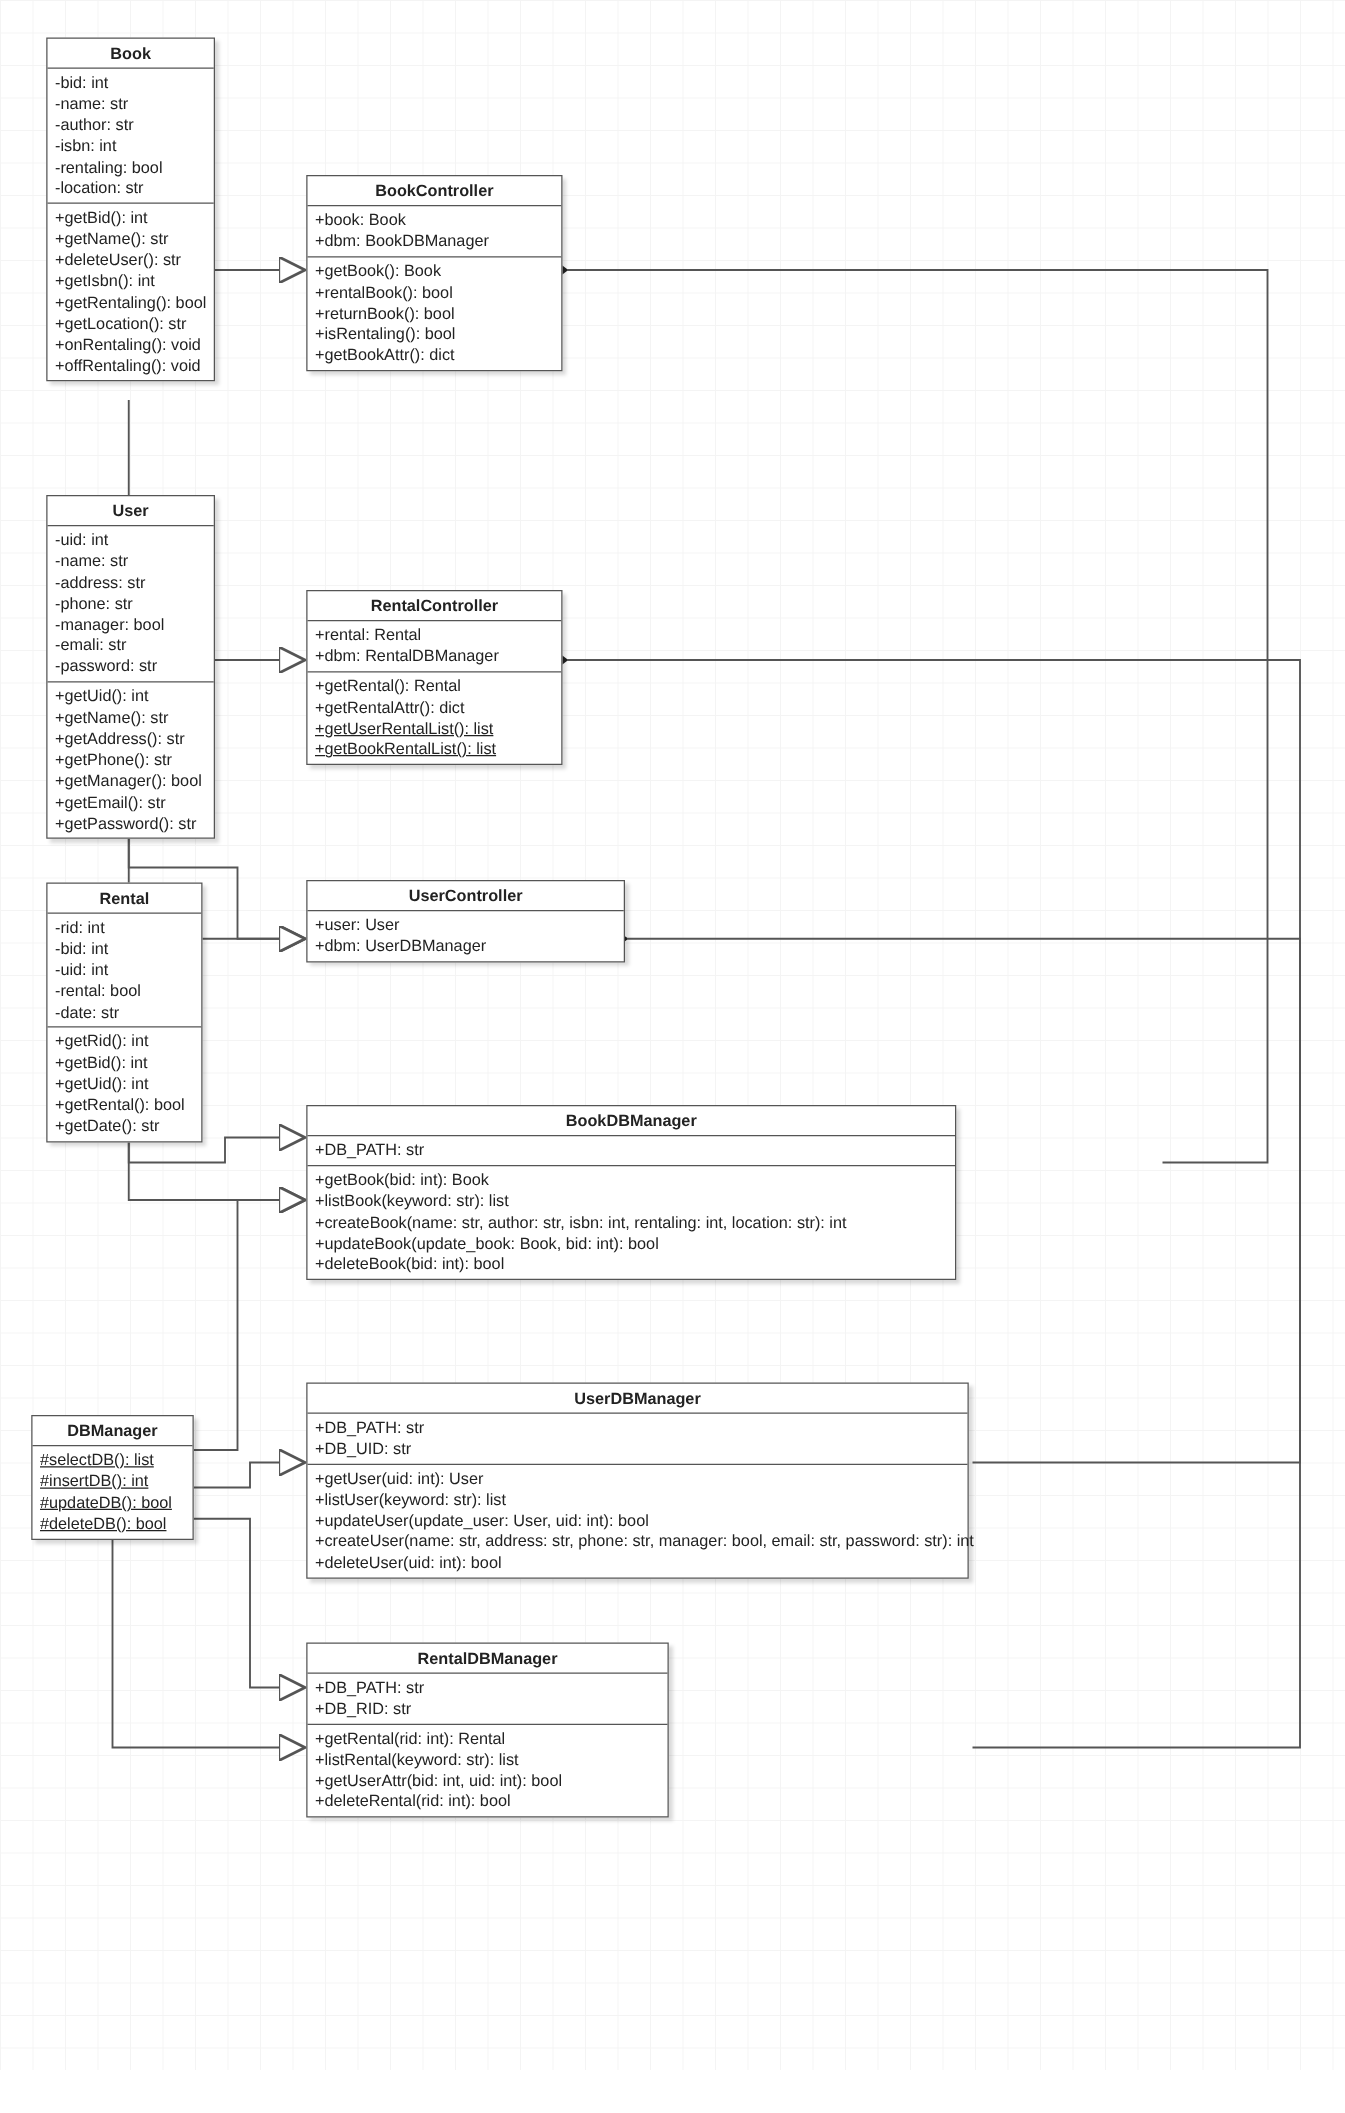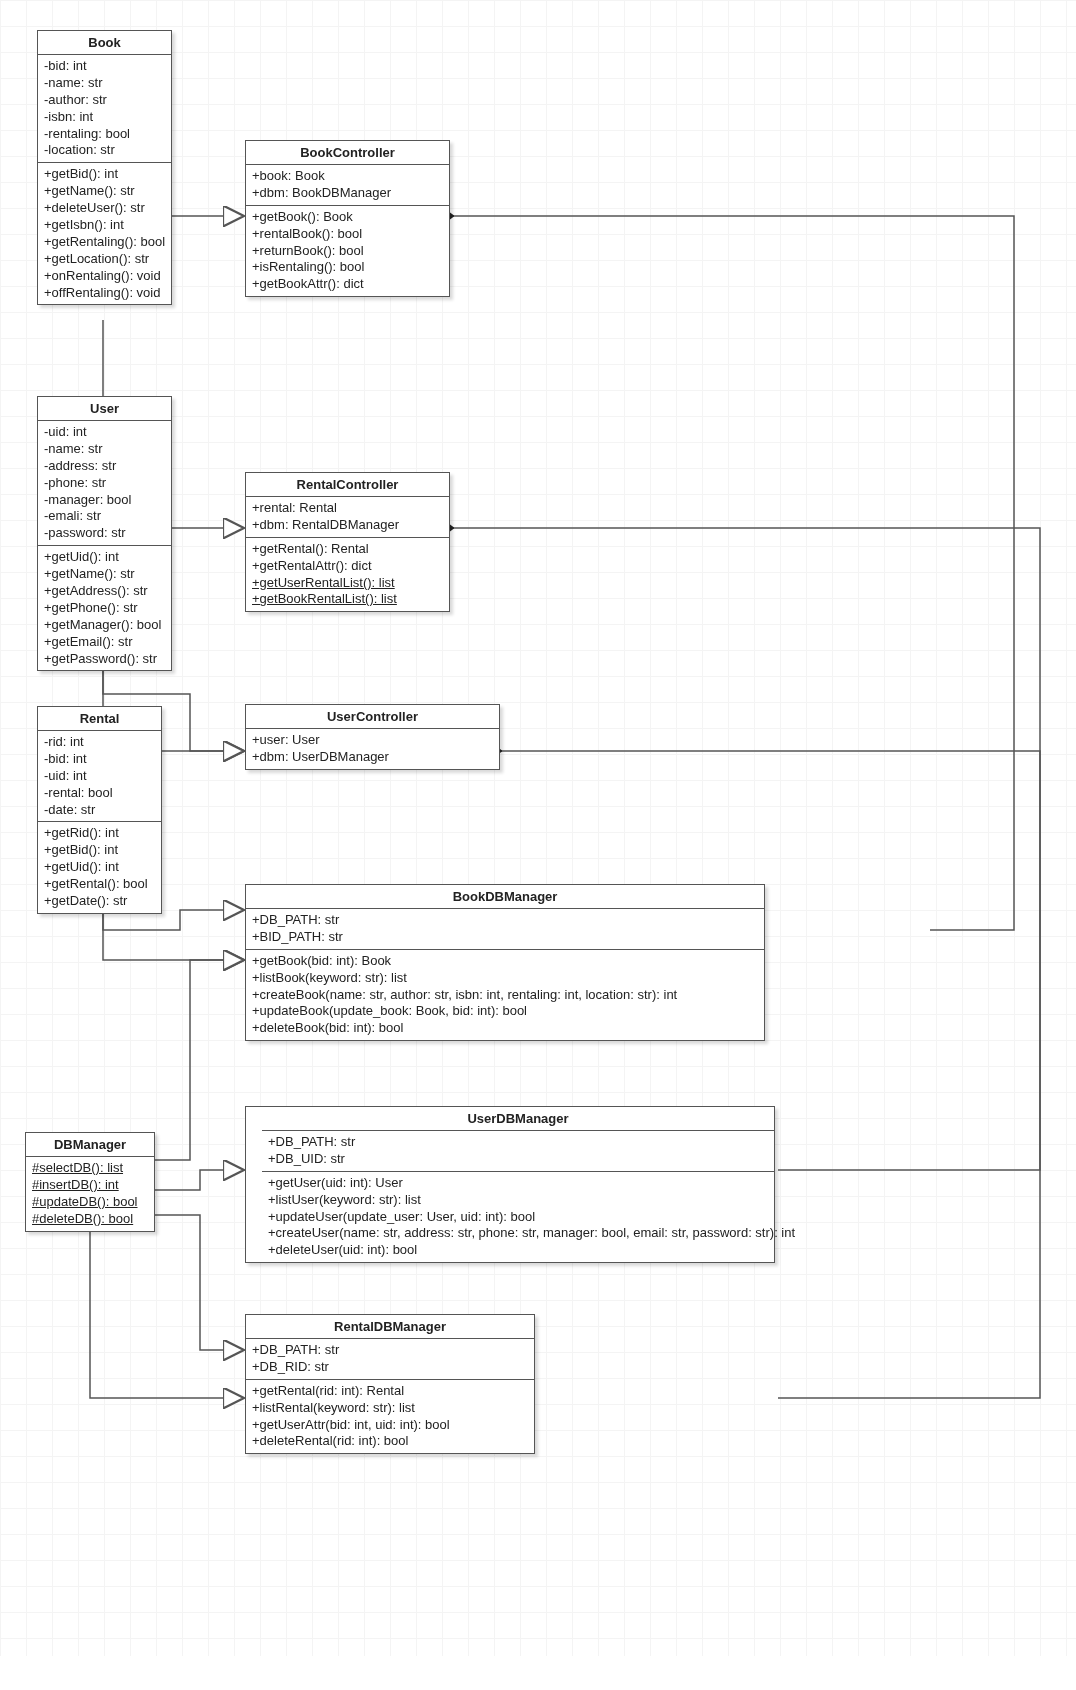--- a/index.html
+++ b/index.html
@@ -184,32 +184,31 @@
   <div class="section">
     <div class="row">+user: User</div>
     <div class="row">+dbm: UserDBManager</div>
   </div>
 </div>
 
 <div class="box" style="left:245px; top:884px; width:520px;">
   <div class="title">BookDBManager</div>
   <div class="section">
     <div class="row">+DB_PATH: str</div>
-    <div class="row">+BID_PATH: str</div>
   </div>
   <div class="section">
     <div class="row">+getBook(bid: int): Book</div>
     <div class="row">+listBook(keyword: str): list</div>
     <div class="row">+createBook(name: str, author: str, isbn: int, rentaling: int, location: str): int</div>
     <div class="row">+updateBook(update_book: Book, bid: int): bool</div>
     <div class="row">+deleteBook(bid: int): bool</div>
   </div>
 </div>
 
-<div class="box" style="left:245px; top:1106px; width:530px;padding-left:16px;">
+<div class="box" style="left:245px; top:1106px; width:530px;">
   <div class="title">UserDBManager</div>
   <div class="section">
     <div class="row">+DB_PATH: str</div>
     <div class="row">+DB_UID: str</div>
   </div>
   <div class="section">
     <div class="row">+getUser(uid: int): User</div>
     <div class="row">+listUser(keyword: str): list</div>
     <div class="row">+updateUser(update_user: User, uid: int): bool</div>
     <div class="row">+createUser(name: str, address: str, phone: str, manager: bool, email: str, password: str): int</div>

